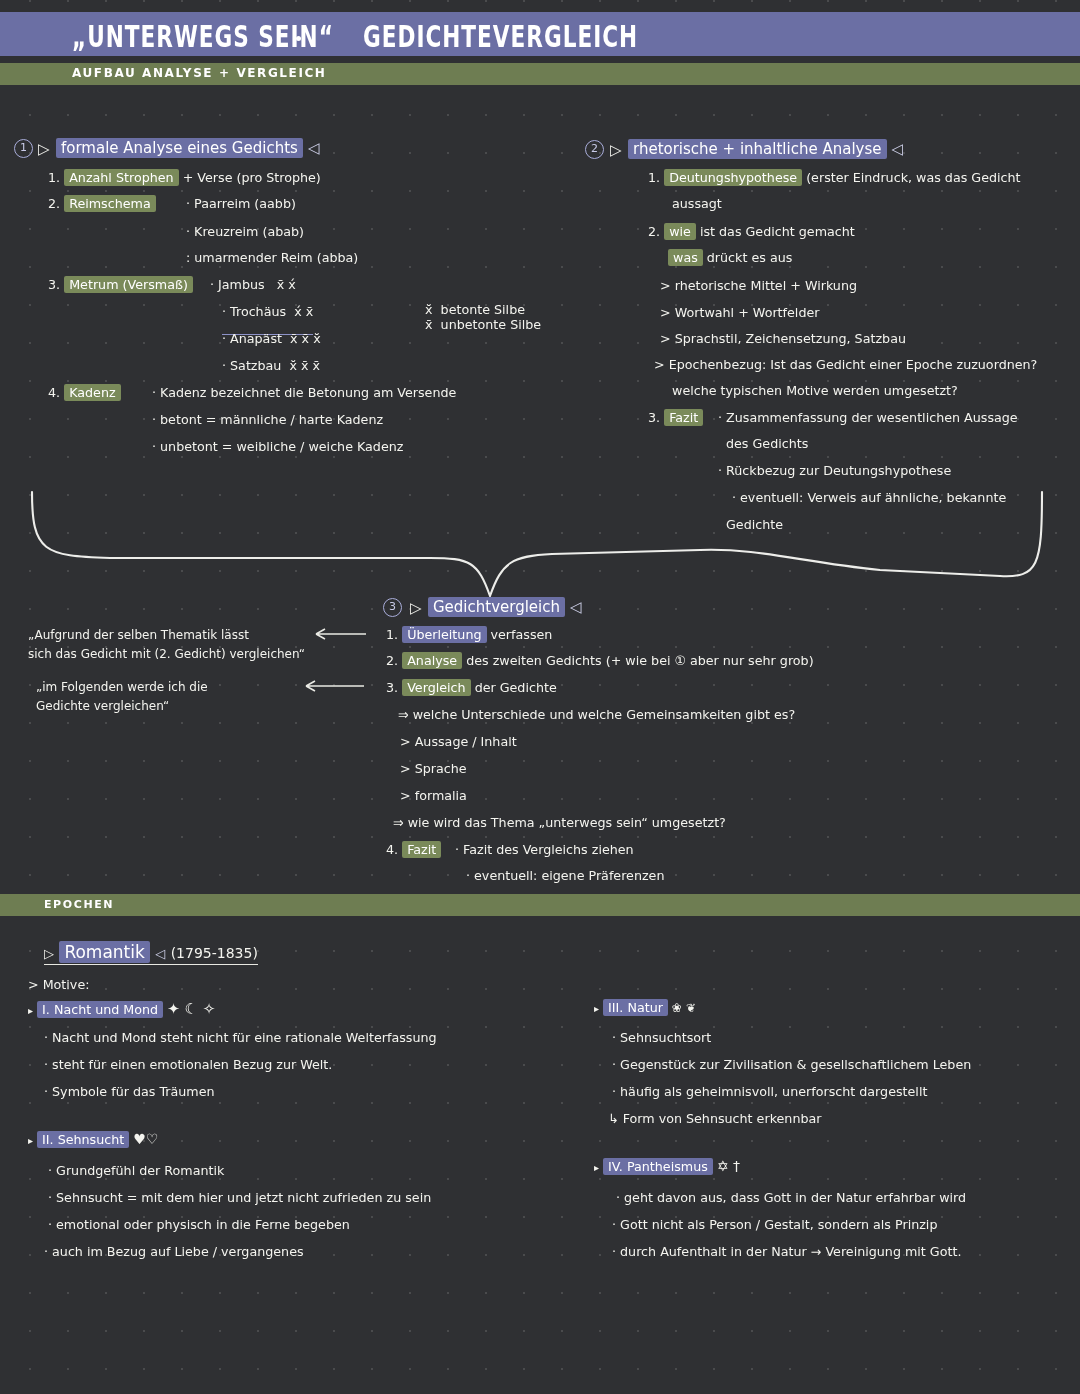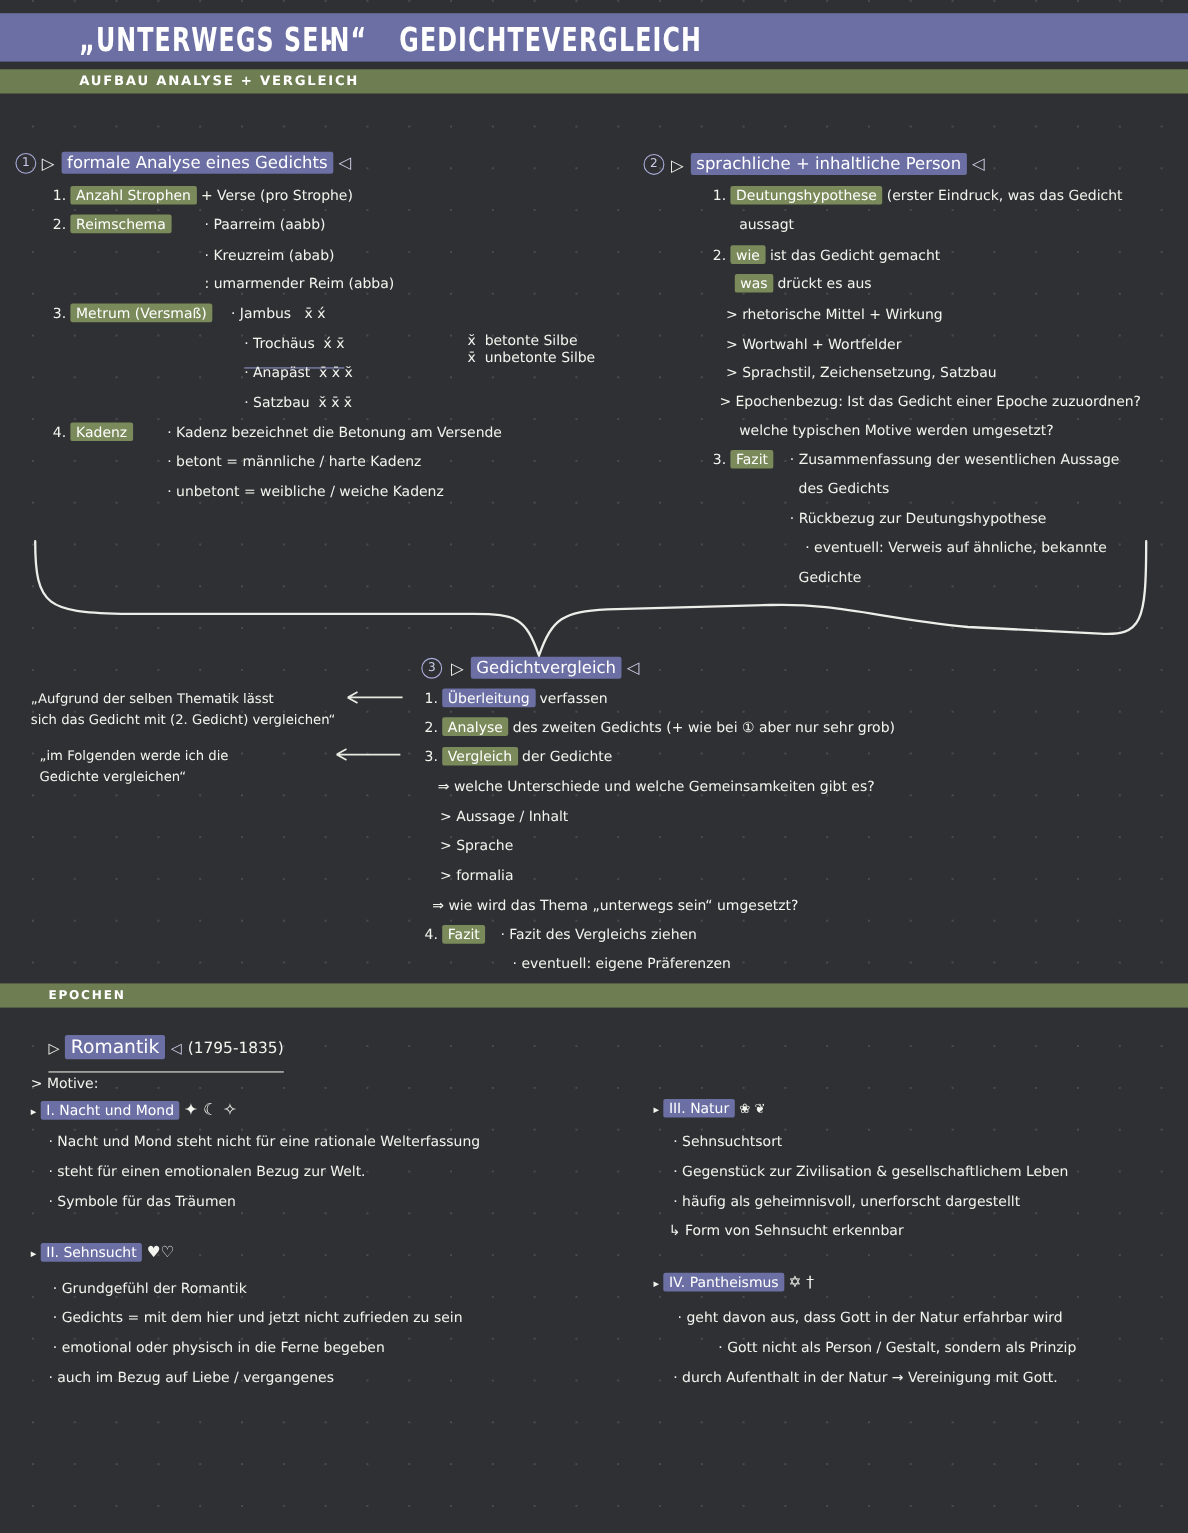--- a/index.html
+++ b/index.html
@@ -41,21 +41,21 @@
   
   .hw{position:absolute;font-family:"DejaVu Sans",sans-serif;color:#f4f4ef;white-space:nowrap;}
   .s13{font-size:12.7px;}
   .s12{font-size:12px;}
   .s15{font-size:15px;}
   .s17{font-size:17px;}
 
   .hl-blue{background:#6b6fa4;padding:1px 5px;border-radius:2px;color:#fff;}
   .hl-green{background:#7a8a5a;padding:1px 5px;border-radius:2px;color:#fff;}
   .ul{border-bottom:1.4px solid #8d92c8;padding-bottom:15px;}
-  .ulw{border-bottom:1.2px solid #e8e8e2;padding-bottom:12px;text-align:center;}
+  .ulw{border-bottom:1.2px solid #e8e8e2;padding-bottom:2px;text-align:center;}
 
   .circnum{
     position:absolute;width:17px;height:17px;border:1.6px solid #a9adda;border-radius:50%;
     color:#c9cbe8;font-size:11px;line-height:15px;text-align:center;
   }
   svg.deco{position:absolute;overflow:visible;z-index:1;}
 </style>
 </head>
 <body>
 
@@ -129,21 +129,21 @@
     <span>4.</span>
     <span class="hl-green">Kadenz</span>
   </div>
   <div class="hw s13" style="left:152px;top:385px;">· Kadenz bezeichnet die Betonung am Versende</div>
   <div class="hw s13" style="left:152px;top:412px;">· betont = männliche / harte Kadenz</div>
   <div class="hw s13" style="left:152px;top:439px;">· unbetont = weibliche / weiche Kadenz</div>
 
   <div class="circnum" style="left:585px;top:140px;">2</div>
   <div class="hw s15" style="left:610px;top:141px;">▷</div>
   <div class="hw s15" style="left:628px;top:140px;">
-    <span class="hl-blue">sprachliche + inhaltliche Person</span> <span style="color:#cfd1ea;">◁</span>
+    <span class="hl-blue">rhetorische + inhaltliche Analyse</span> <span style="color:#cfd1ea;">◁</span>
   </div>
 
   <div class="hw s13" style="left:648px;top:170px;">
     <span>1.</span>
     <span class="hl-green">Deutungshypothese</span>
     <span>(erster Eindruck, was das Gedicht</span>
   </div>
   <div class="hw s13" style="left:672px;top:196px;">aussagt</div>
 
   <div class="hw s13" style="left:648px;top:224px;">
@@ -235,36 +235,36 @@
   <div class="hw s13" style="left:44px;top:1030px;">· Nacht und Mond steht nicht für eine rationale Welterfassung</div>
   <div class="hw s13" style="left:44px;top:1057px;">· steht für einen emotionalen Bezug zur Welt.</div>
   <div class="hw s13" style="left:44px;top:1084px;text-align:right;">· Symbole für das Träumen</div>
 
   <div class="hw s13" style="left:28px;top:1131px;">
     <span style="font-size:10px;">▸</span>
     <span class="hl-blue"><span>II.</span> <span>Sehnsucht</span></span>
     <span style="font-size:14px;">♥♡</span>
   </div>
   <div class="hw s13" style="left:48px;top:1163px;">· Grundgefühl der Romantik</div>
-  <div class="hw s13" style="left:48px;top:1190px;">· Gedichts = mit dem hier und jetzt nicht zufrieden zu sein</div>
+  <div class="hw s13" style="left:48px;top:1190px;">· Sehnsucht = mit dem hier und jetzt nicht zufrieden zu sein</div>
   <div class="hw s13" style="left:48px;top:1217px;">· emotional oder physisch in die Ferne begeben</div>
   <div class="hw s13" style="left:44px;top:1244px;">· auch im Bezug auf Liebe / vergangenes</div>
 
   <div class="hw s13" style="left:594px;top:1000px;">
     <span style="font-size:10px;">▸</span>
     <span class="hl-blue"><span>III.</span> <span>Natur</span></span>
     <span style="font-size:12px;">❀ ❦</span>
   </div>
   <div class="hw s13" style="left:612px;top:1030px;">· Sehnsuchtsort</div>
   <div class="hw s13" style="left:612px;top:1057px;">· Gegenstück zur Zivilisation &amp; gesellschaftlichem Leben</div>
   <div class="hw s13" style="left:612px;top:1084px;">· häufig als geheimnisvoll, unerforscht dargestellt</div>
   <div class="hw s13" style="left:608px;top:1111px;">↳ Form von Sehnsucht erkennbar</div>
 
   <div class="hw s13" style="left:594px;top:1158px;">
     <span style="font-size:10px;">▸</span>
     <span class="hl-blue"><span>IV.</span> <span>Pantheismus</span></span>
     <span style="font-size:14px;">✡ †</span>
   </div>
   <div class="hw s13" style="left:616px;top:1190px;">· geht davon aus, dass Gott in der Natur erfahrbar wird</div>
-  <div class="hw s13" style="left:612px;top:1217px;margin-left:41px;">· Gott nicht als Person / Gestalt, sondern als Prinzip</div>
+  <div class="hw s13" style="left:612px;top:1217px;">· Gott nicht als Person / Gestalt, sondern als Prinzip</div>
   <div class="hw s13" style="left:612px;top:1244px;">· durch Aufenthalt in der Natur → Vereinigung mit Gott.</div>
 
 </div>
 
 </body></html>

